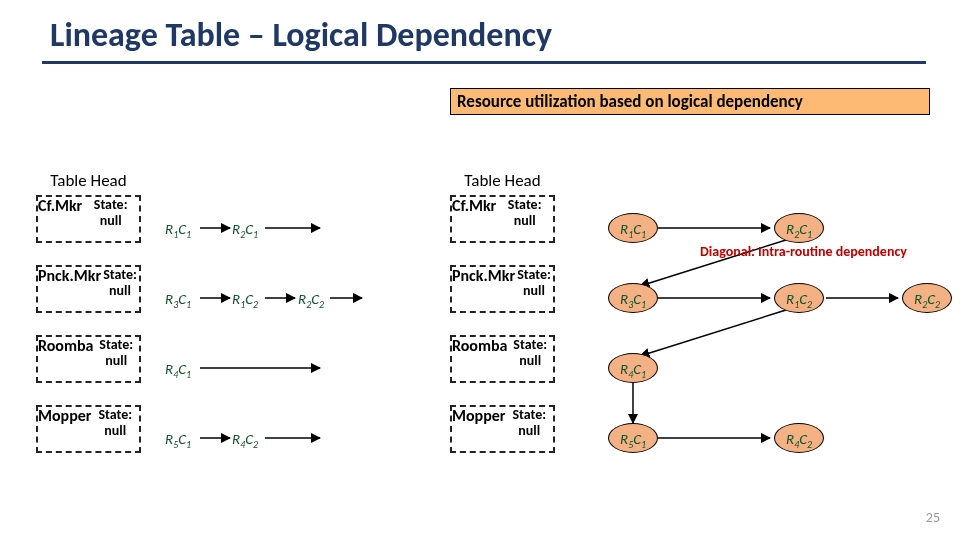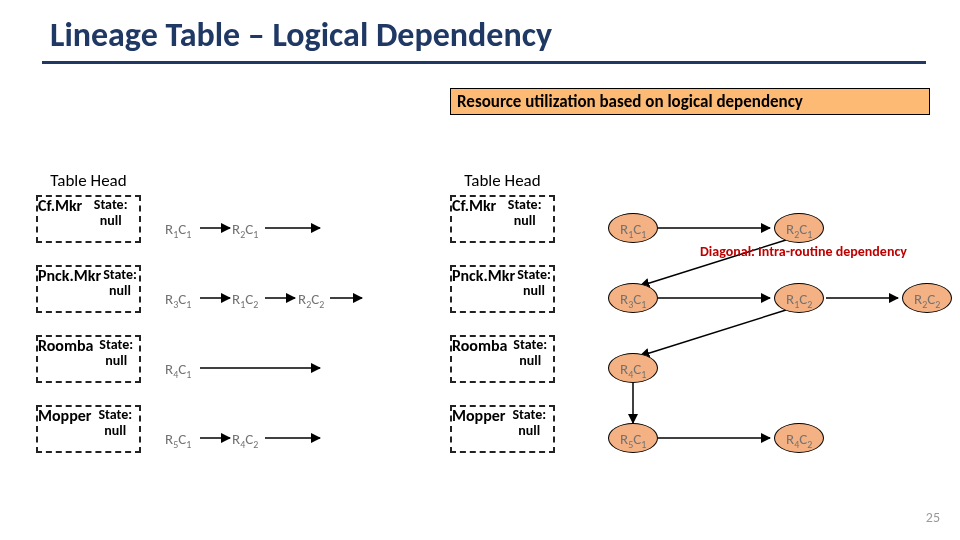--- a/index.html
+++ b/index.html
@@ -53,22 +53,23 @@
     display: flex;
     flex-direction: row;
     justify-content: center;
     margin-bottom: 22px;
   }
   .routine-name { font-size: 16px; font-weight: 700; line-height: 1.15; }
   .routine-state { font-size: 14px; font-weight: 700; line-height: 1.15; }
   .node-label {
     position: absolute;
     font-size: 15px;
-    color: #737373;
+    color: #14532d;
     white-space: nowrap;
+    font-style: italic;
   }
   .node-label sub { font-size: 10px; vertical-align: sub; }
   .oval {
     position: absolute;
     width: 50px;
     height: 30px;
     border: 1px solid #000;
     border-radius: 50%;
     background: #fff;
   }

